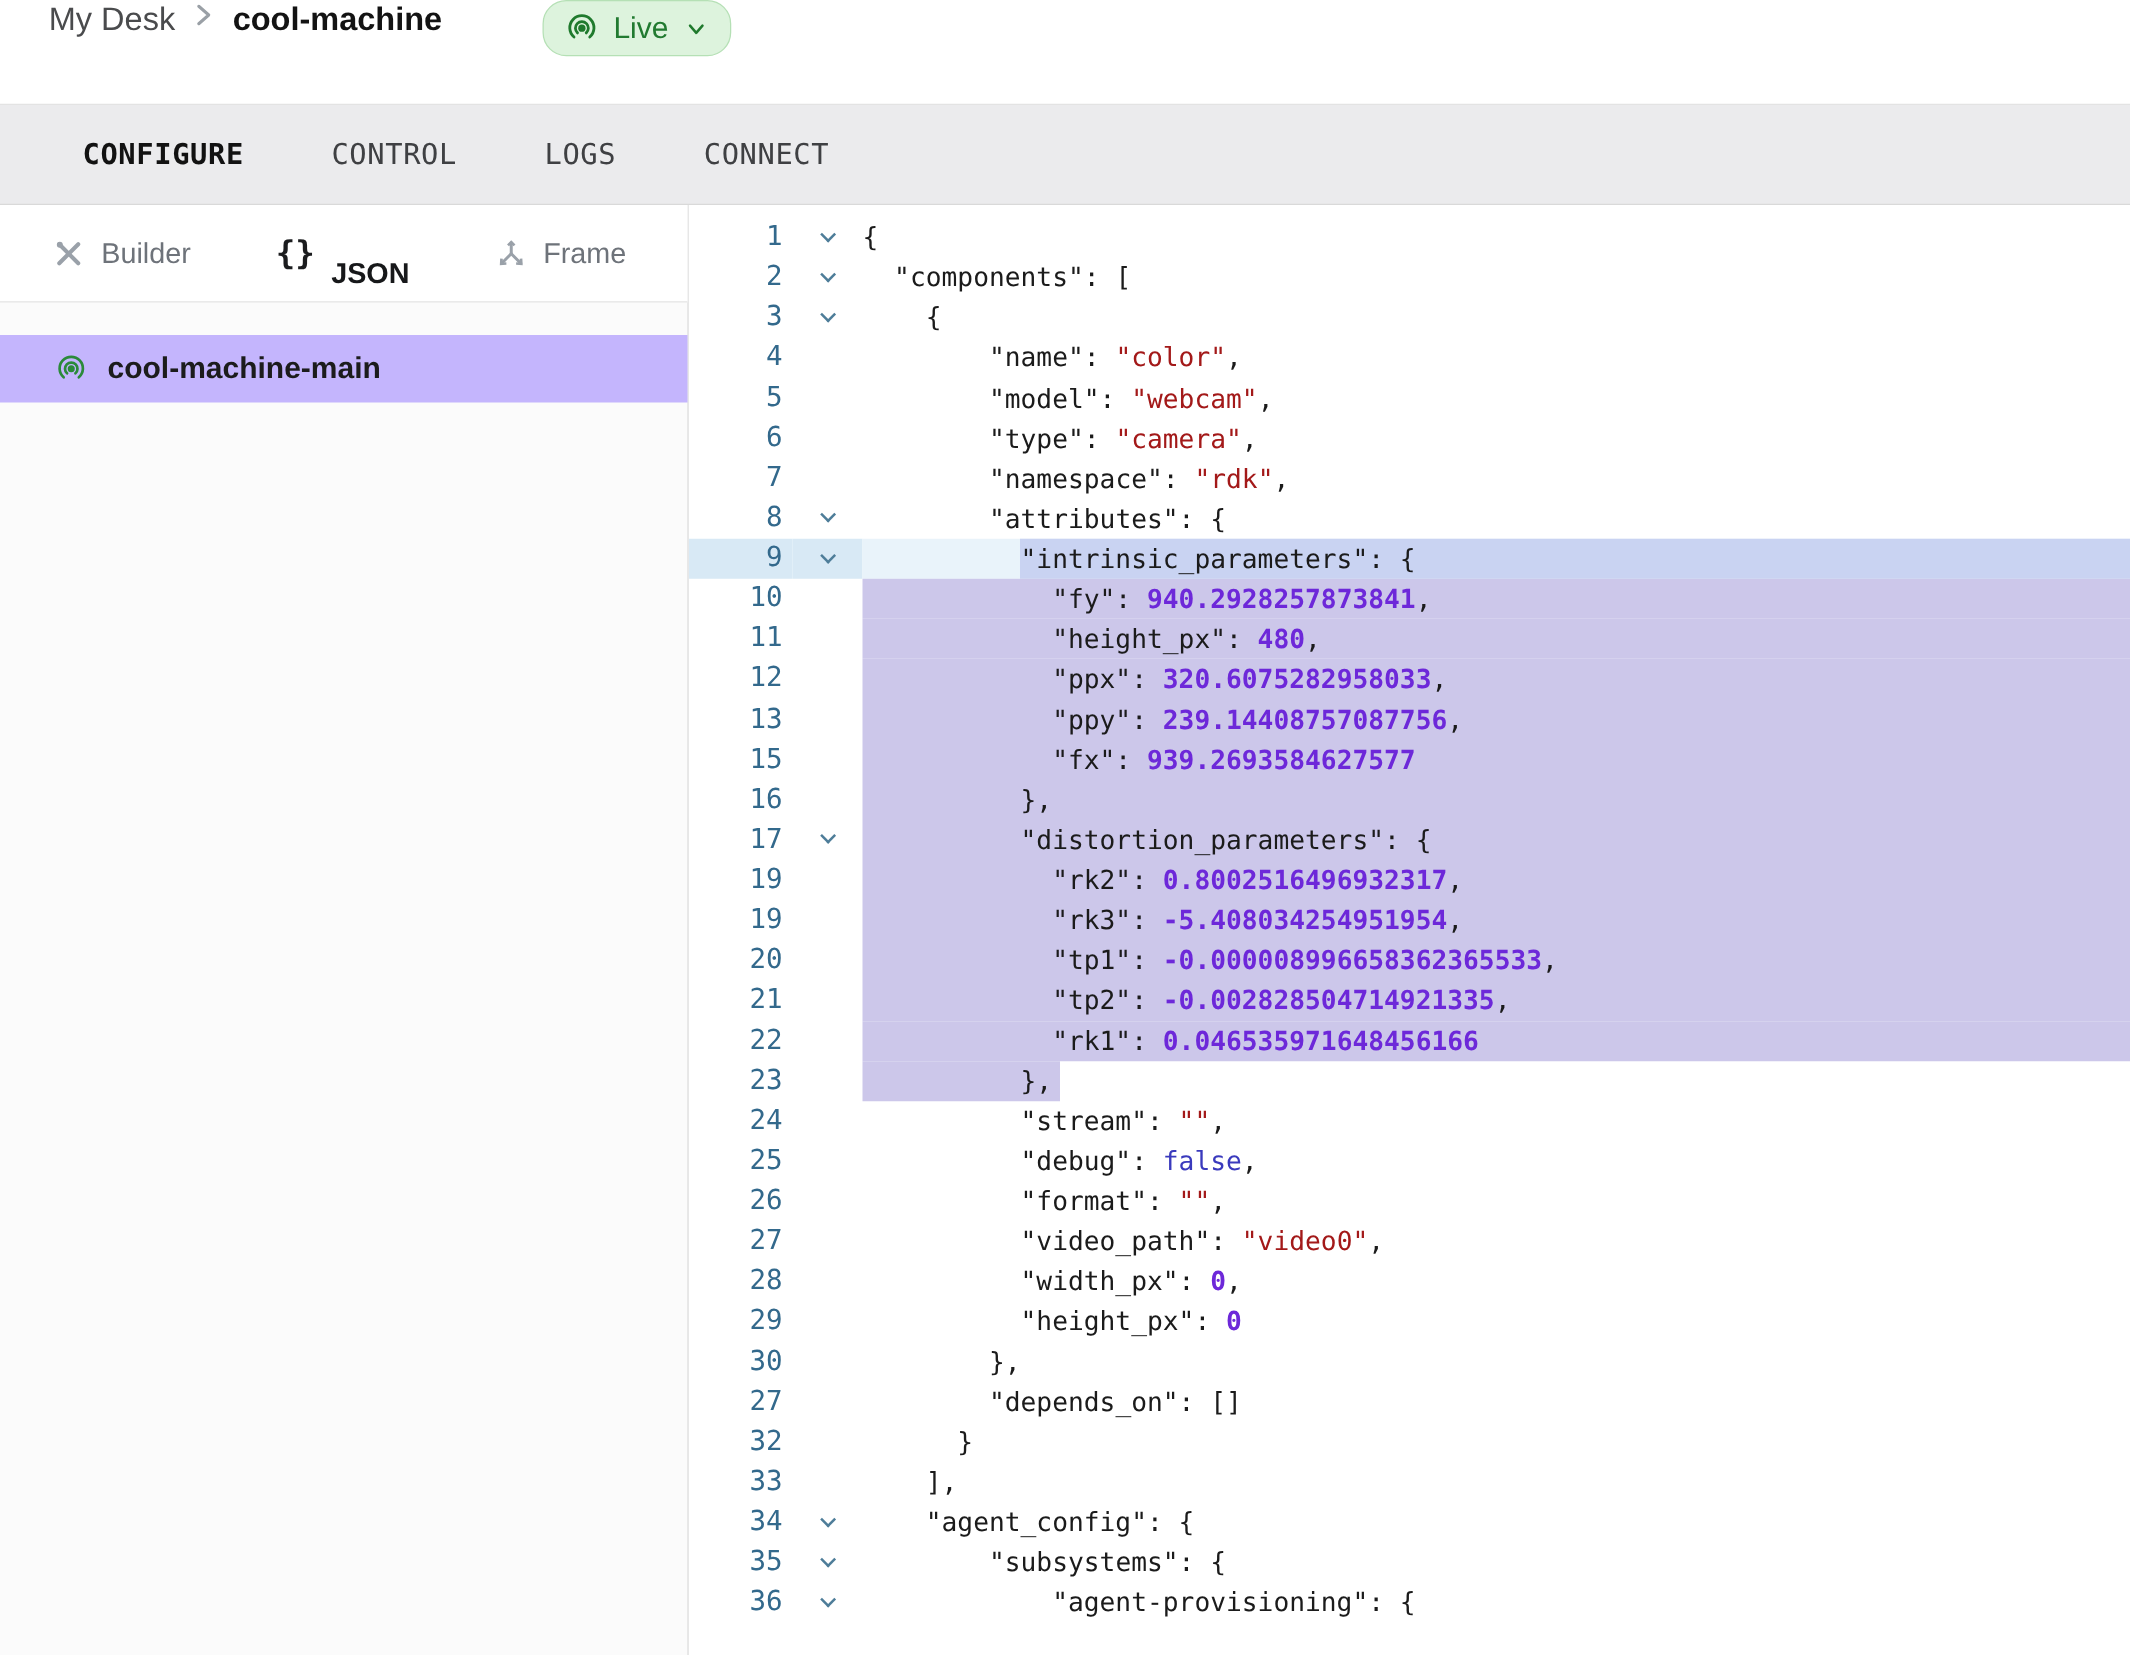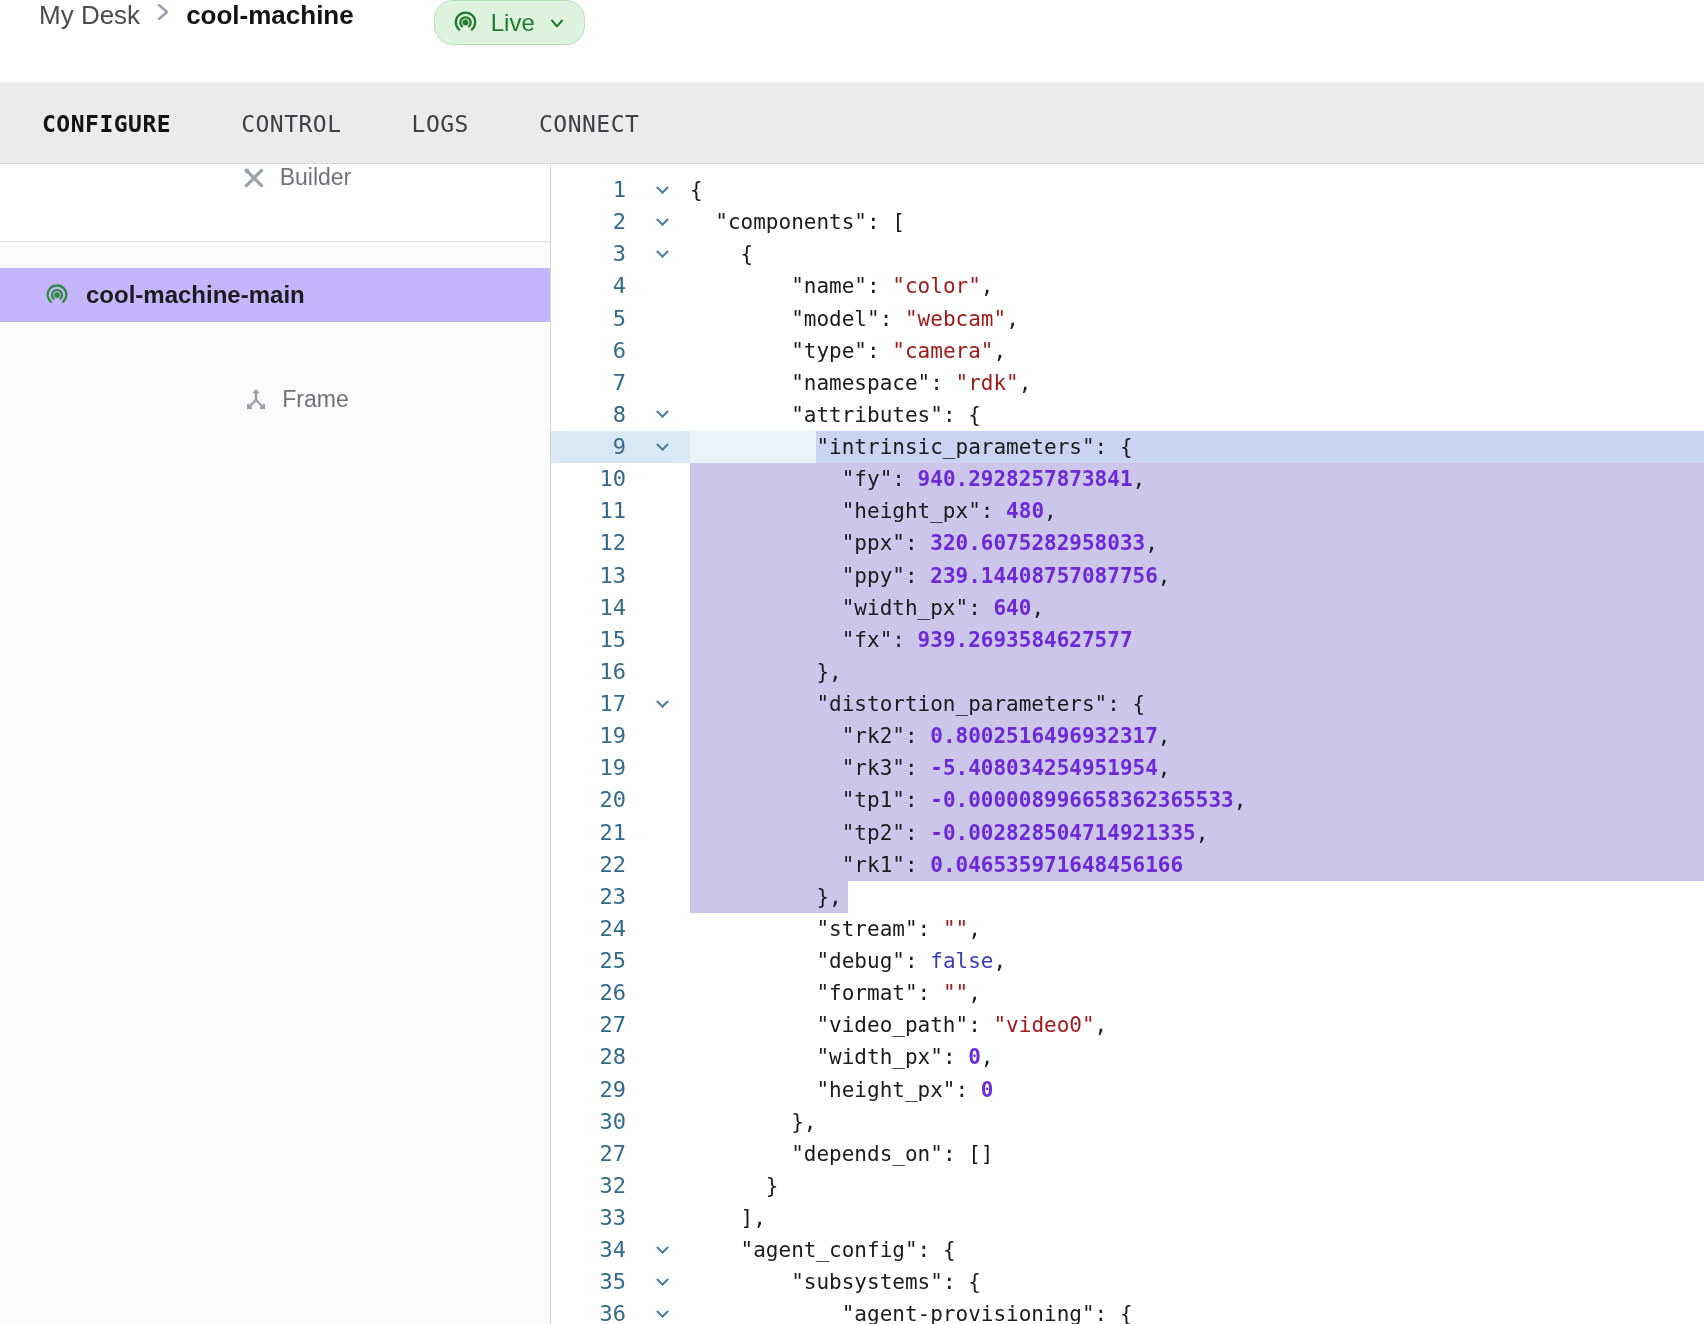--- a/index.html
+++ b/index.html
@@ -12,31 +12,31 @@
   .crumb-parent { font-size:26px; color:#4a4b4d; }
   .crumb-chev { margin:0 14px; display:flex; align-items:center; }
   .crumb-current { font-size:26px; font-weight:bold; color:#131313; }
   .live-badge { margin-left:80px; height:45px; display:flex; align-items:center;
     gap:12px; padding:0 17px; background:#ddf3dd; border:1.5px solid #b5e0b5;
     border-radius:19px; cursor:pointer; }
   .live-label { font-size:24px; color:#217a30; }
 
   
   .tabbar { height:80px; background:#ebebed; border-bottom:1px solid #d9d9d9;
-    display:flex; align-items:center; padding-left:42px; gap:70px;
+    display:flex; align-items:center; padding-left:66px; gap:70px;
     font-family:"DejaVu Sans Mono","Liberation Mono",monospace; }
   .tab { font-size:23px; letter-spacing:0.5px; color:#3f4043; cursor:pointer; }
   .tab.active { font-weight:bold; color:#121212; }
 
   
   .main { display:flex; height:1160px; }
   .sidebar { width:551px; border-right:1px solid #d5d5d5; background:#fbfbfb;
     display:flex; flex-direction:column; }
   .viewbar { height:78px; background:#fff; border-bottom:1px solid #e3e3e3;
-    display:flex; align-items:center; padding-left:42px; gap:68px;flex-direction:column; }
+    display:flex; align-items:center; padding-left:42px; gap:68px; }
   .view-item { display:flex; align-items:center; gap:13px; cursor:pointer; }
   .view-label { font-size:23px; color:#6e737a; }
   .view-item.active .view-label { color:#17181a; font-weight:bold;margin-top:32px; }
   .brace-icon { font-family:"DejaVu Sans Mono",monospace; font-size:26px;
     font-weight:bold; color:#1b1c1e; }
   .machine-row { margin-top:26px; height:54px; background:#c4b5fd;
     display:flex; align-items:center; padding-left:44px; gap:16px; cursor:pointer; }
   .machine-name { font-size:24px; font-weight:bold; color:#1c1c1c; }
 
   
@@ -215,25 +215,20 @@
         <div class="gutter">12</div>
         <div class="foldcol"></div>
         <div class="content"><div class="selbg sel-full"></div><span class="txt">            <span class="tok-key">"ppx"</span><span class="tok-punct">: </span><span class="tok-num">320.6075282958033</span><span class="tok-punct">,</span></span></div>
       </div>
       <div class="code-row">
         <div class="gutter">13</div>
         <div class="foldcol"></div>
         <div class="content"><div class="selbg sel-full"></div><span class="txt">            <span class="tok-key">"ppy"</span><span class="tok-punct">: </span><span class="tok-num">239.14408757087756</span><span class="tok-punct">,</span></span></div>
       </div>
       <div class="code-row">
-        <div class="gutter">14</div>
-        <div class="foldcol"></div>
-        <div class="content"><div class="selbg sel-full"></div><span class="txt">            <span class="tok-key">"width_px"</span><span class="tok-punct">: </span><span class="tok-num">640</span><span class="tok-punct">,</span></span></div>
-      </div>
-      <div class="code-row">
         <div class="gutter">15</div>
         <div class="foldcol"></div>
         <div class="content"><div class="selbg sel-full"></div><span class="txt">            <span class="tok-key">"fx"</span><span class="tok-punct">: </span><span class="tok-num">939.2693584627577</span></span></div>
       </div>
       <div class="code-row">
         <div class="gutter">16</div>
         <div class="foldcol"></div>
         <div class="content"><div class="selbg sel-full"></div><span class="txt">          <span class="tok-punct">},</span></span></div>
       </div>
       <div class="code-row">

